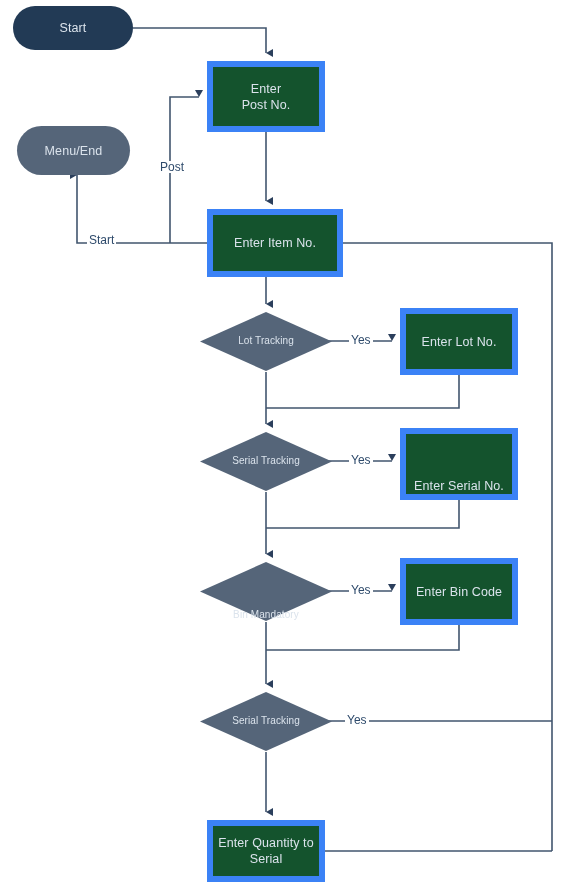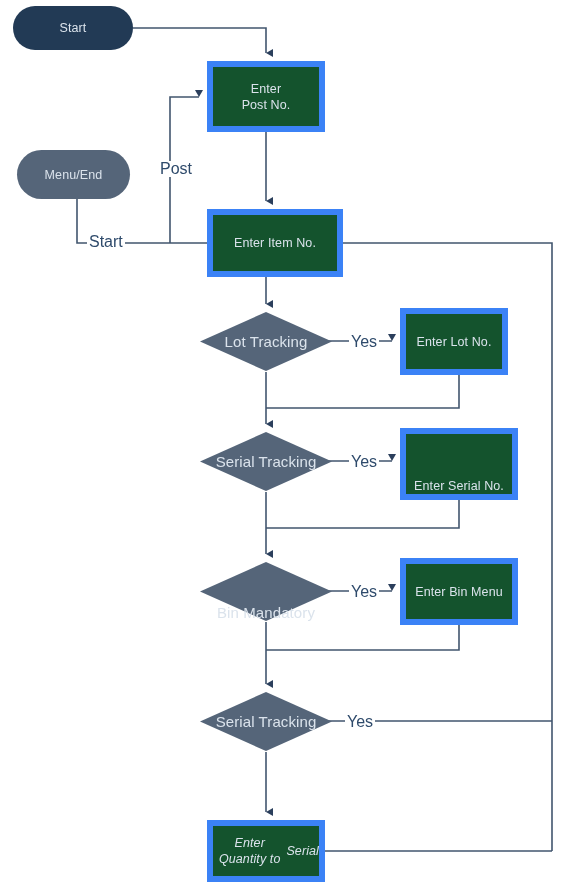--- a/index.html
+++ b/index.html
@@ -57,27 +57,27 @@
     position: absolute;
     left: 0;
     top: 0;
     width: 100%;
     height: 100%;
   }
   .diamond-label {
     position: relative;
     z-index: 2;
     color: #dbe3ec;
-    font-size: 15px;
+    font-size: 10px;
     white-space: nowrap;
   }
   .edge-label {
     position: absolute;
     color: #2e4a6b;
-    font-size: 16px;
+    font-size: 12px;
     background: #ffffff;
     padding: 0 2px;
     white-space: nowrap;
     line-height: 1;
   }
 </style>
 </head>
 <body>
 
 <div id="flow-root">
@@ -135,41 +135,41 @@
       <path d="M325,851 L552,851"></path>
 
       <path d="M552,851 L552,243 L333,243" marker-end="url(#arrow-left)"></path>
     </g>
   </svg>
 
   <div class="node node-terminator-dark" style="left:13px; top:6px; width:120px; height:44px;">
     <span>Start</span>
   </div>
 
-  <div class="node node-terminator-gray" style="left:17px; top:126px; width:113px; height:49px;margin-top:24px;">
+  <div class="node node-terminator-gray" style="left:17px; top:126px; width:113px; height:49px;">
     <span>Menu/End</span>
   </div>
 
   <div class="node node-process" style="left:207px; top:61px; width:118px; height:71px; flex-direction:column;">
     <span>Enter</span>
     <span>Post No.</span>
   </div>
 
   <div class="node node-process" style="left:207px; top:209px; width:136px; height:68px;">
     <span>Enter Item No.</span>
   </div>
 
   <div class="node node-decision" style="left:199px; top:311px; width:134px; height:61px;">
     <svg class="diamond-shape" viewBox="0 0 134 61" preserveAspectRatio="none">
       <polygon points="67,1 133,30.5 67,60 1,30.5" fill="#556579"></polygon>
     </svg>
     <span class="diamond-label">Lot Tracking</span>
   </div>
 
-  <div class="node node-process" style="left:400px; top:308px; width:108px; height:67px;">
+  <div class="node node-process" style="left:400px; top:308px; width:118px; height:67px;">
     <span>Enter Lot No.</span>
   </div>
 
   <div class="node node-decision" style="left:199px; top:431px; width:134px; height:61px;">
     <svg class="diamond-shape" viewBox="0 0 134 61" preserveAspectRatio="none">
       <polygon points="67,1 133,30.5 67,60 1,30.5" fill="#556579"></polygon>
     </svg>
     <span class="diamond-label">Serial Tracking</span>
   </div>
 
@@ -178,31 +178,31 @@
   </div>
 
   <div class="node node-decision" style="left:199px; top:561px; width:134px; height:61px;align-items:flex-end;">
     <svg class="diamond-shape" viewBox="0 0 134 61" preserveAspectRatio="none">
       <polygon points="67,1 133,30.5 67,60 1,30.5" fill="#556579"></polygon>
     </svg>
     <span class="diamond-label">Bin Mandatory</span>
   </div>
 
   <div class="node node-process" style="left:400px; top:558px; width:118px; height:67px;">
-    <span>Enter Bin Menu</span>
+    <span>Enter Bin Code</span>
   </div>
 
   <div class="node node-decision" style="left:199px; top:691px; width:134px; height:61px;">
     <svg class="diamond-shape" viewBox="0 0 134 61" preserveAspectRatio="none">
       <polygon points="67,1 133,30.5 67,60 1,30.5" fill="#556579"></polygon>
     </svg>
     <span class="diamond-label">Serial Tracking</span>
   </div>
 
-  <div class="node node-process" style="left:207px; top:820px; width:118px; height:62px; flex-direction:row;font-style:italic;">
+  <div class="node node-process" style="left:207px; top:820px; width:118px; height:62px; flex-direction:column;">
     <span>Enter Quantity to</span>
     <span>Serial</span>
   </div>
 
   <span class="edge-label" style="left:158px; top:161px;">Post</span>
 
   <span class="edge-label" style="left:87px; top:234px;">Start</span>
 
   <span class="edge-label" style="left:349px; top:334px;">Yes</span>
 

